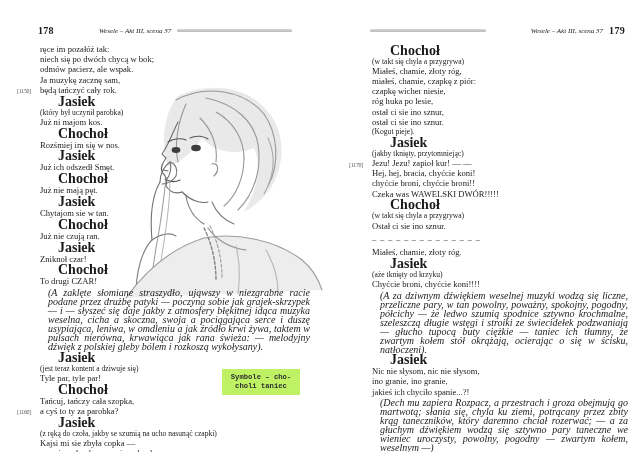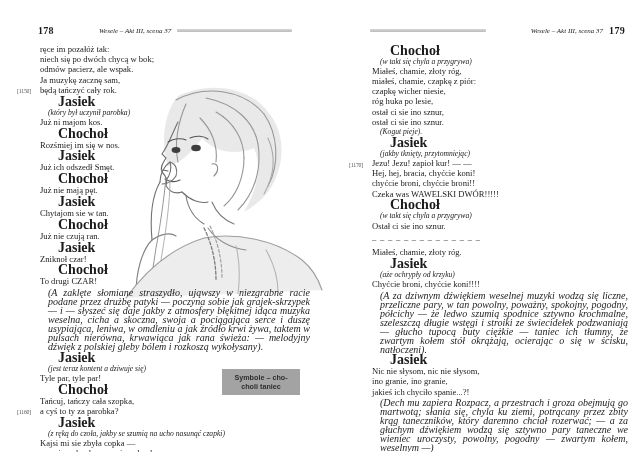--- a/index.html
+++ b/index.html
@@ -19,28 +19,28 @@
   .runhead{font-style:italic;font-size:7px;white-space:nowrap;color:#222;margin-left:39px;}
   .rule{flex:1;height:2.6px;background:linear-gradient(#d6d6d6,#bcbcbc);border-radius:1px;}
 
   .content{position:absolute;top:32px;z-index:2;font-size:8.6px;line-height:10.2px;}
   #page-left .content{left:40px;width:270px;}
   #page-right .content{left:54px;width:256px;}
 
   .vline{position:relative;white-space:nowrap;}
   .mnum{position:absolute;left:-23px;top:1.5px;font-size:5.8px;color:#555;letter-spacing:-.2px;}
   .speaker{font-weight:bold;font-size:14px;margin:1.5px 0 .5px 18px;line-height:10.6px;}
-  .dir{font-style:italic;font-size:7.6px;line-height:9.2px;margin-left:8px;color:#222;}
+  .dir{font-size:7.6px;line-height:9.2px;margin-left:0;color:#222;}
   .dirpar{font-style:italic;font-size:10px;line-height:9px;text-align:justify;margin:1.5px 0 1.5px 8px;color:#222;}
   .dashes{font-size:8.5px;letter-spacing:.8px;margin:3px 0;color:#2b2b2b;white-space:nowrap;line-height:10px;}
 
   .notebox{
     position:absolute;left:222px;top:357px;width:74px;z-index:3;
-    background:#a3a3a3;padding:4px 2px;text-align:center;
-    font-family:Liberation Sans, sans-serif;font-weight:bold;
+    background:#bef264;padding:4px 2px;text-align:center;
+    font-family:Liberation Mono, monospace;font-weight:bold;
     font-size:7.2px;line-height:9px;color:#2e2e2e;
   }
   .illustration{position:absolute;left:116px;top:66px;width:212px;height:222px;z-index:1;}
 </style>
 </head>
 <body>
 
 <div class="page" id="page-left">
   <div class="pagehead">
     <span class="pagenum">178</span>
@@ -182,21 +182,21 @@
       <div class="speaker">Chochoł</div>
       <div class="dir">(w takt się chyla a przygrywa)</div>
       <div class="verse">
         <div class="vline">Ostał ci sie ino sznur.</div>
       </div>
       <div class="dashes">– – – – – – – – – – – – – –</div>
       <div class="verse">
         <div class="vline">Miałeś, chamie, złoty róg.</div>
       </div>
       <div class="speaker">Jasiek</div>
-      <div class="dir">(aże ochrypły od krzyku)</div>
+      <div class="dir">(aże tknięty od krzyku)</div>
       <div class="verse">
         <div class="vline">Chyćcie broni, chyćcie koni!!!!</div>
       </div>
       <div class="dirpar">(A za dziwnym dźwiękiem weselnej muzyki wodzą się liczne, przeliczne pary, w tan powolny, poważny, spokojny, pogodny, półcichy — że ledwo szumią spodnice sztywno krochmalne, szeleszczą długie wstęgi i stroiki ze świecidełek podzwaniają — głucho tupocą buty ciężkie — taniec ich tłumny, że zwartym kołem stół okrążają, ocierając o się w ścisku, natłoczeni).</div>
       <div class="speaker">Jasiek</div>
       <div class="verse">
         <div class="vline">Nic nie słysom, nic nie słysom,</div>
         <div class="vline">ino granie, ino granie,</div>
         <div class="vline">jakieś ich chyciło spanie...?!</div>
       </div>

